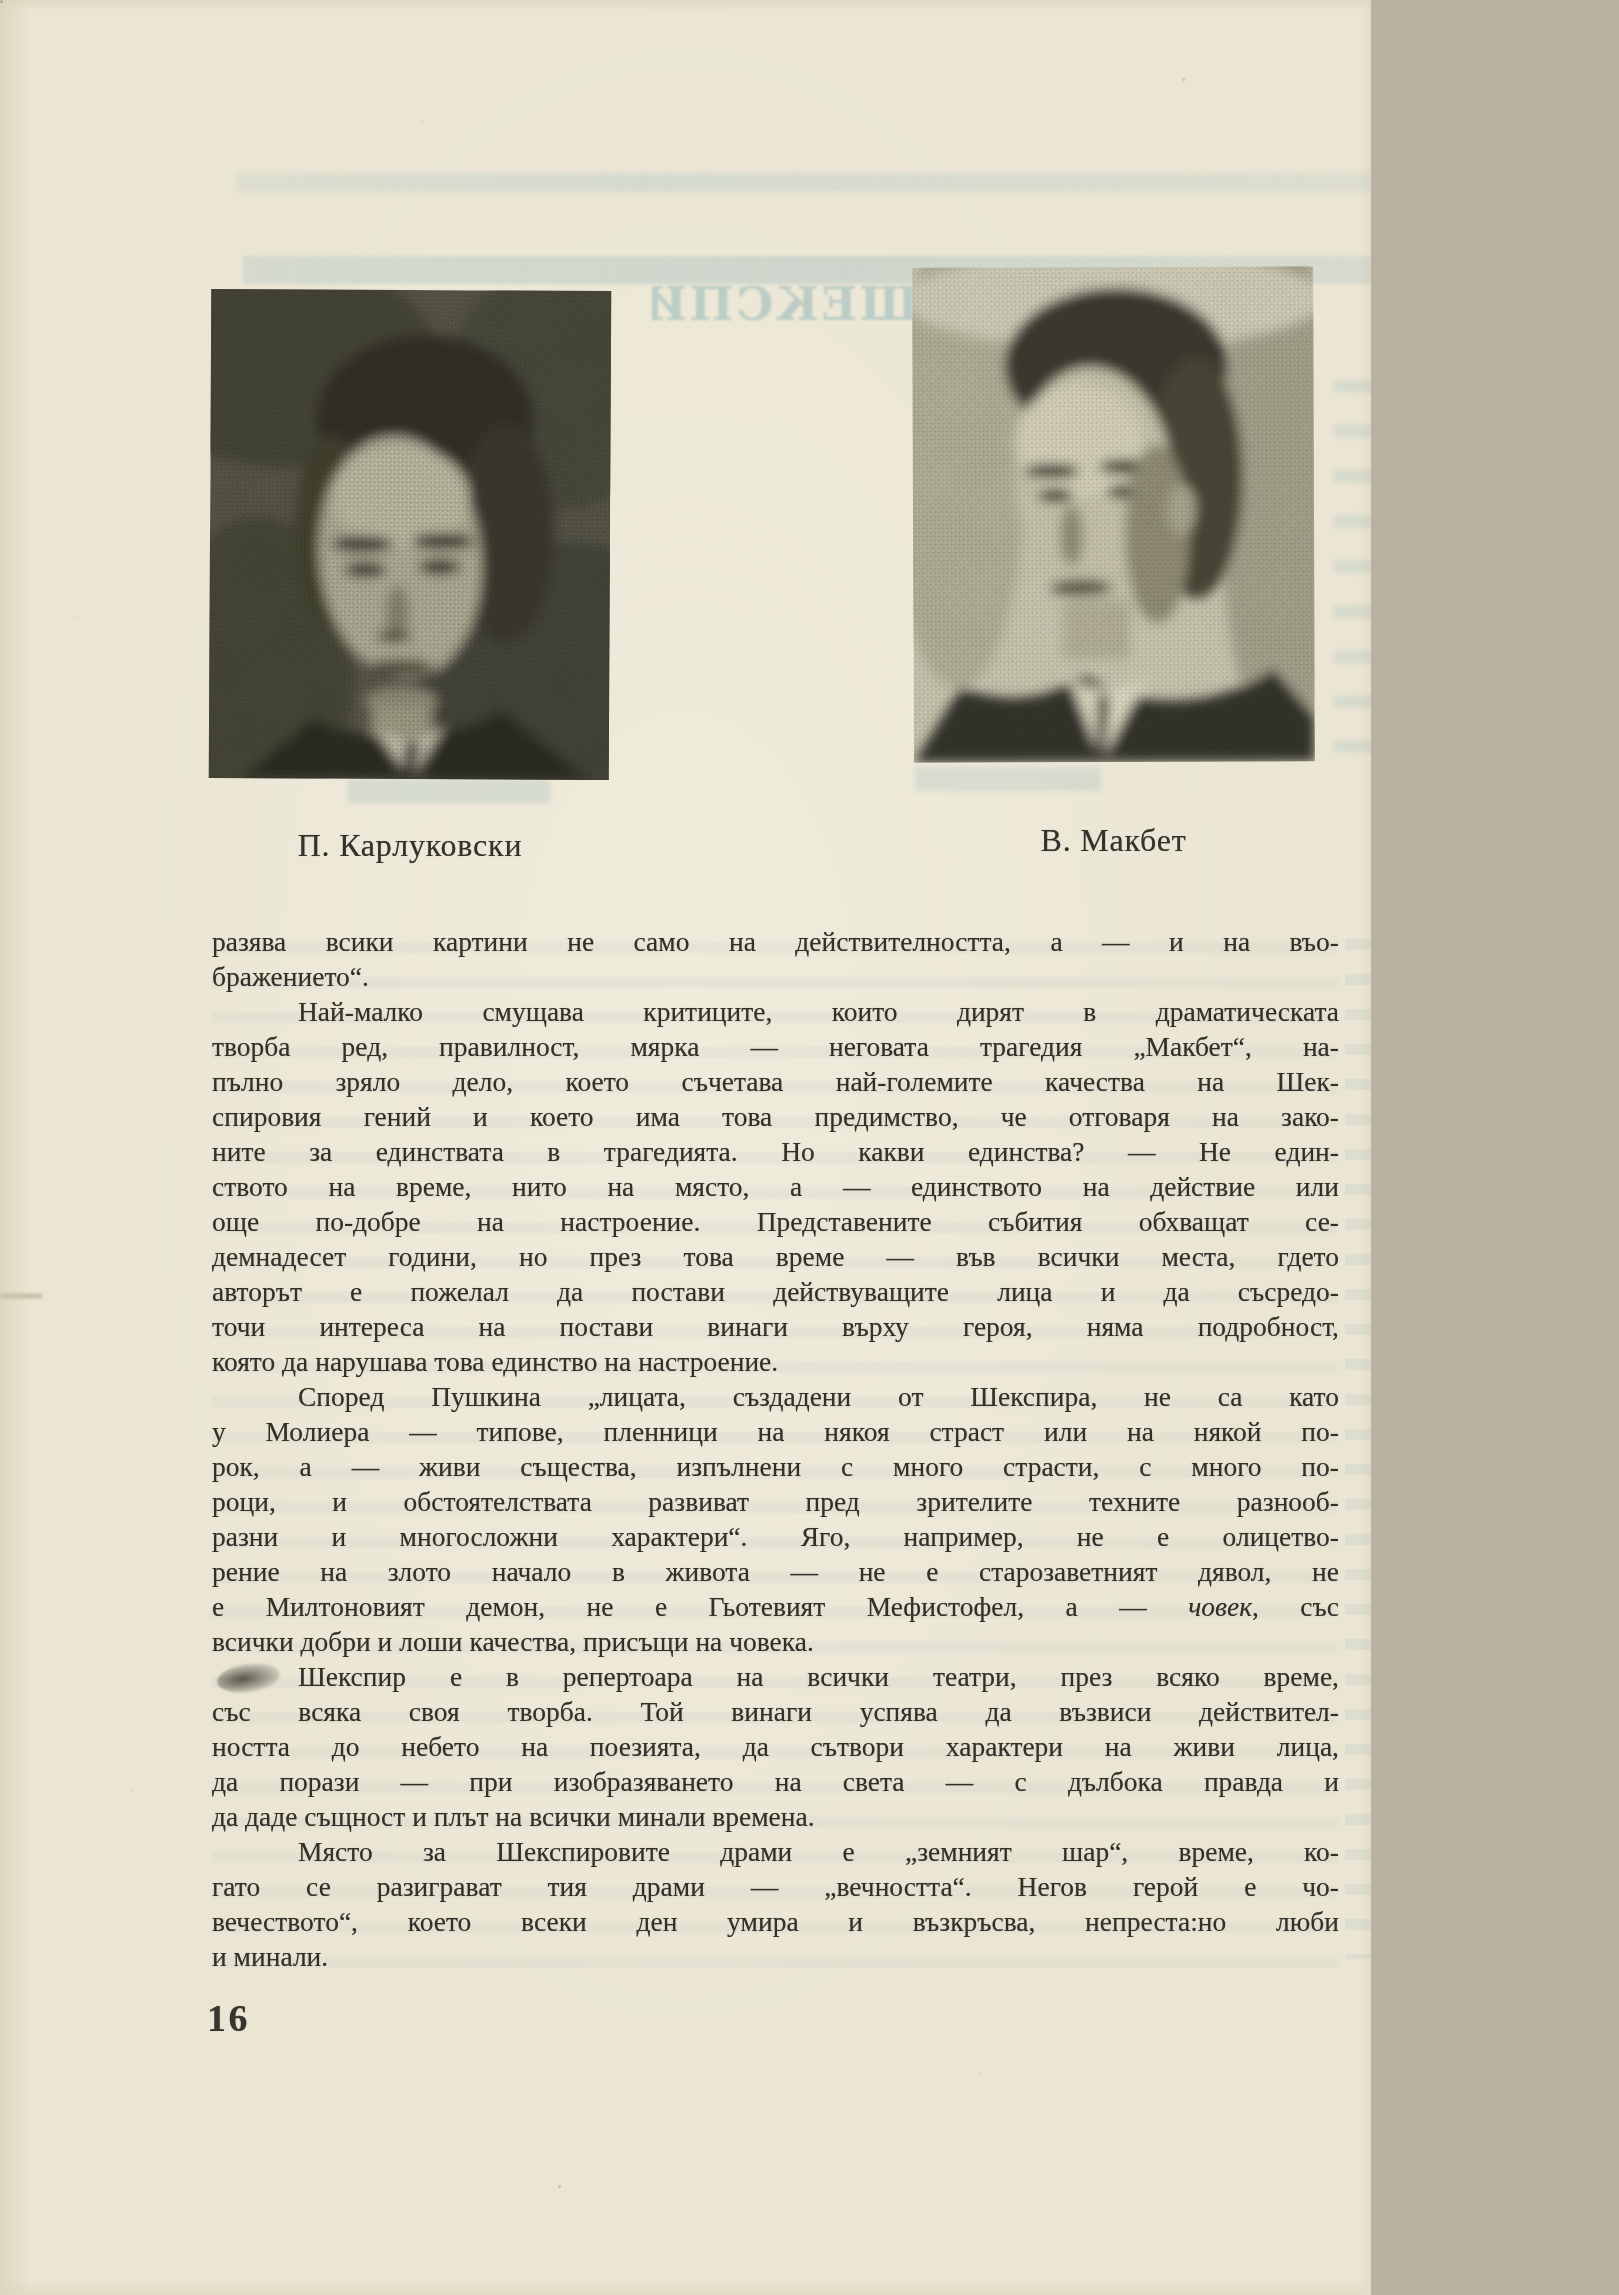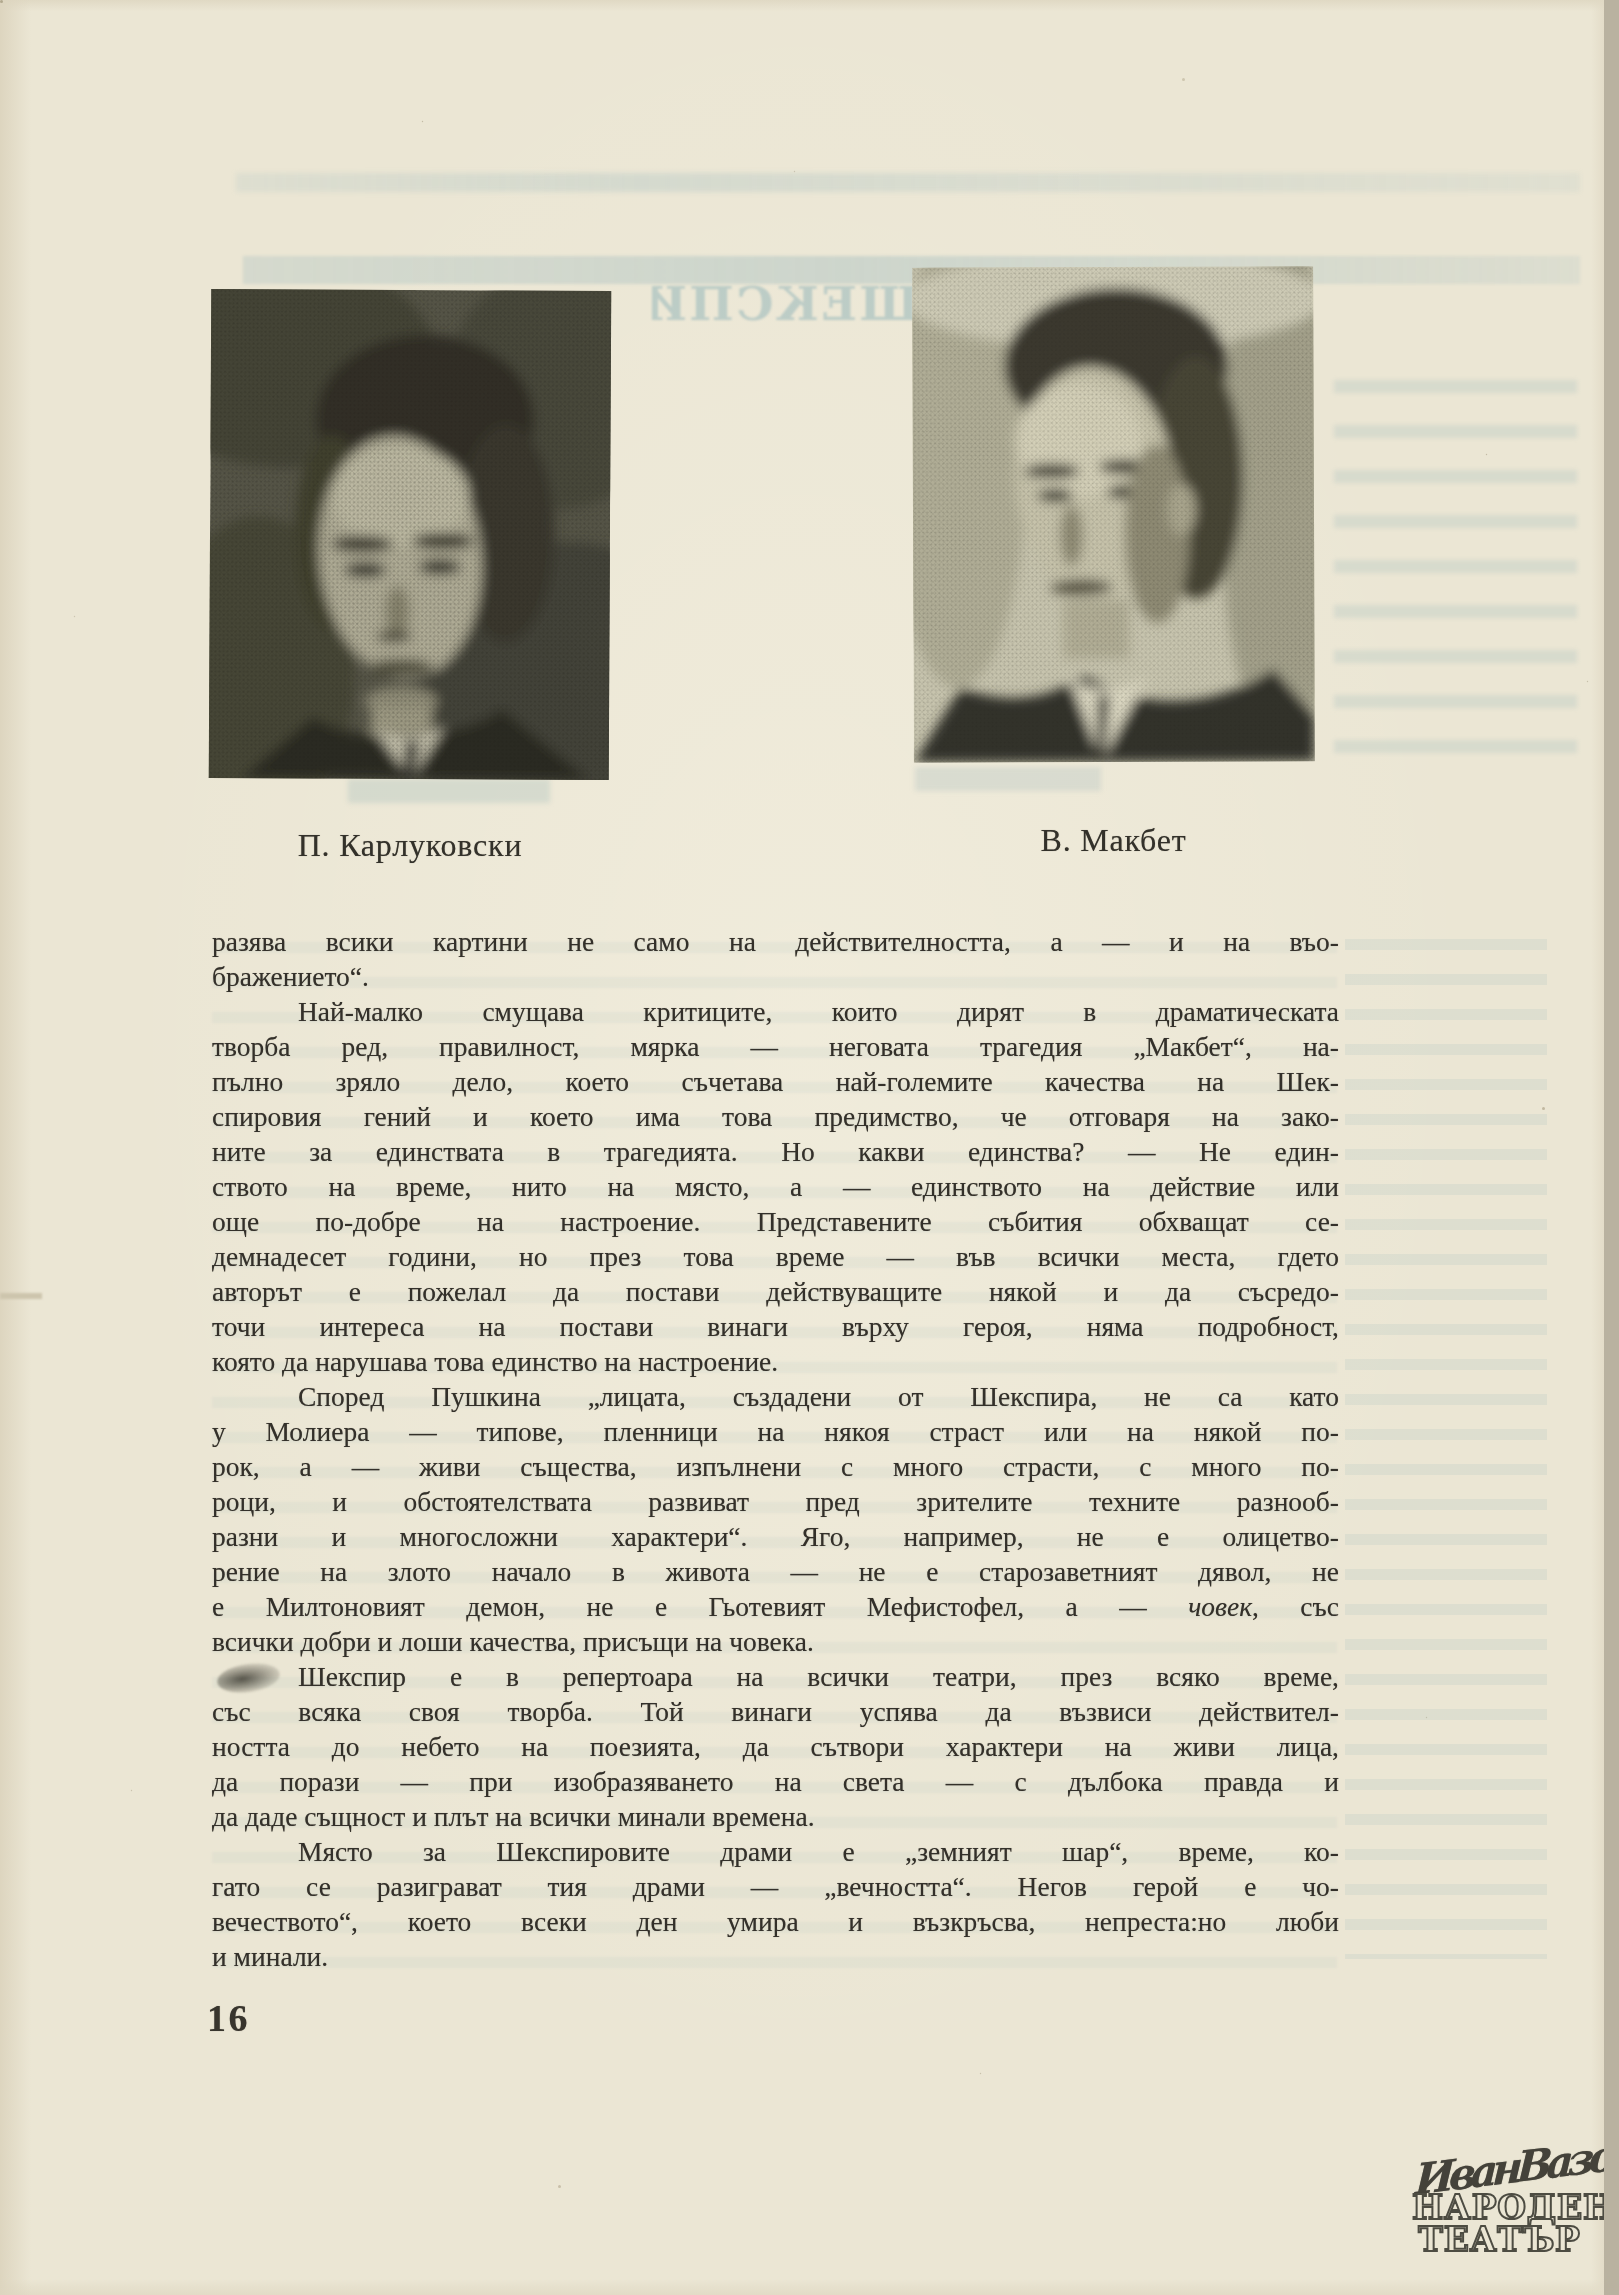--- a/index.html
+++ b/index.html
@@ -1,17 +1,17 @@
 <!DOCTYPE html>
 <html style="font-size:13px"><head>
 <meta charset="utf-8">
 <style>
   html,body{margin:0;padding:0;background:#b9b2a0;}
   .page{
-    position:relative;width:1604px;height:2295px;overflow:hidden;
+    position:relative;width:1371px;height:2295px;overflow:hidden;
     background:
       radial-gradient(ellipse at 50% 45%, rgba(255,252,240,.25) 0%, rgba(0,0,0,0) 60%),
       linear-gradient(90deg,#ddd5bf 0px,rgba(221,213,191,0) 31px),
       linear-gradient(180deg,#e0d9c4 0px,rgba(224,217,196,0) 11.3px),
       linear-gradient(270deg,#e3dcc8 0px,rgba(227,220,200,0) 13px),
       linear-gradient(0deg,#e2dbc6 0px,rgba(226,219,198,0) 16px),
       #ebe6d4;
     font-family:"Liberation Serif",serif;color:#2f2d26;
   }
   
@@ -206,21 +206,21 @@
       </div>
       <div class="para indent">
         <div class="line">Най-малко смущава критиците, които дирят в драматическата</div>
         <div class="line">творба ред, правилност, мярка — неговата трагедия „Макбет“, на-</div>
         <div class="line">пълно зряло дело, което съчетава най-големите качества на Шек-</div>
         <div class="line">спировия гений и което има това предимство, че отговаря на зако-</div>
         <div class="line">ните за единствата в трагедията. Но какви единства? — Не един-</div>
         <div class="line">ството на време, нито на място, а — единството на действие или</div>
         <div class="line">още по-добре на настроение. Представените събития обхващат се-</div>
         <div class="line">демнадесет години, но през това време — във всички места, гдето</div>
-        <div class="line">авторът е пожелал да постави действуващите някой и да съсредо-</div>
+        <div class="line">авторът е пожелал да постави действуващите лица и да съсредо-</div>
         <div class="line">точи интереса на постави винаги върху героя, няма подробност,</div>
         <div class="line last">която да нарушава това единство на настроение.</div>
       </div>
       <div class="para indent">
         <div class="line">Според Пушкина „лицата, създадени от Шекспира, не са като</div>
         <div class="line">у Молиера — типове, пленници на някоя страст или на някой по-</div>
         <div class="line">рок, а — живи същества, изпълнени с много страсти, с много по-</div>
         <div class="line">роци, и обстоятелствата развиват пред зрителите техните разнооб-</div>
         <div class="line">разни и многосложни характери“. Яго, например, не е олицетво-</div>
         <div class="line">рение на злото начало в живота — не е старозаветният дявол, не</div>

